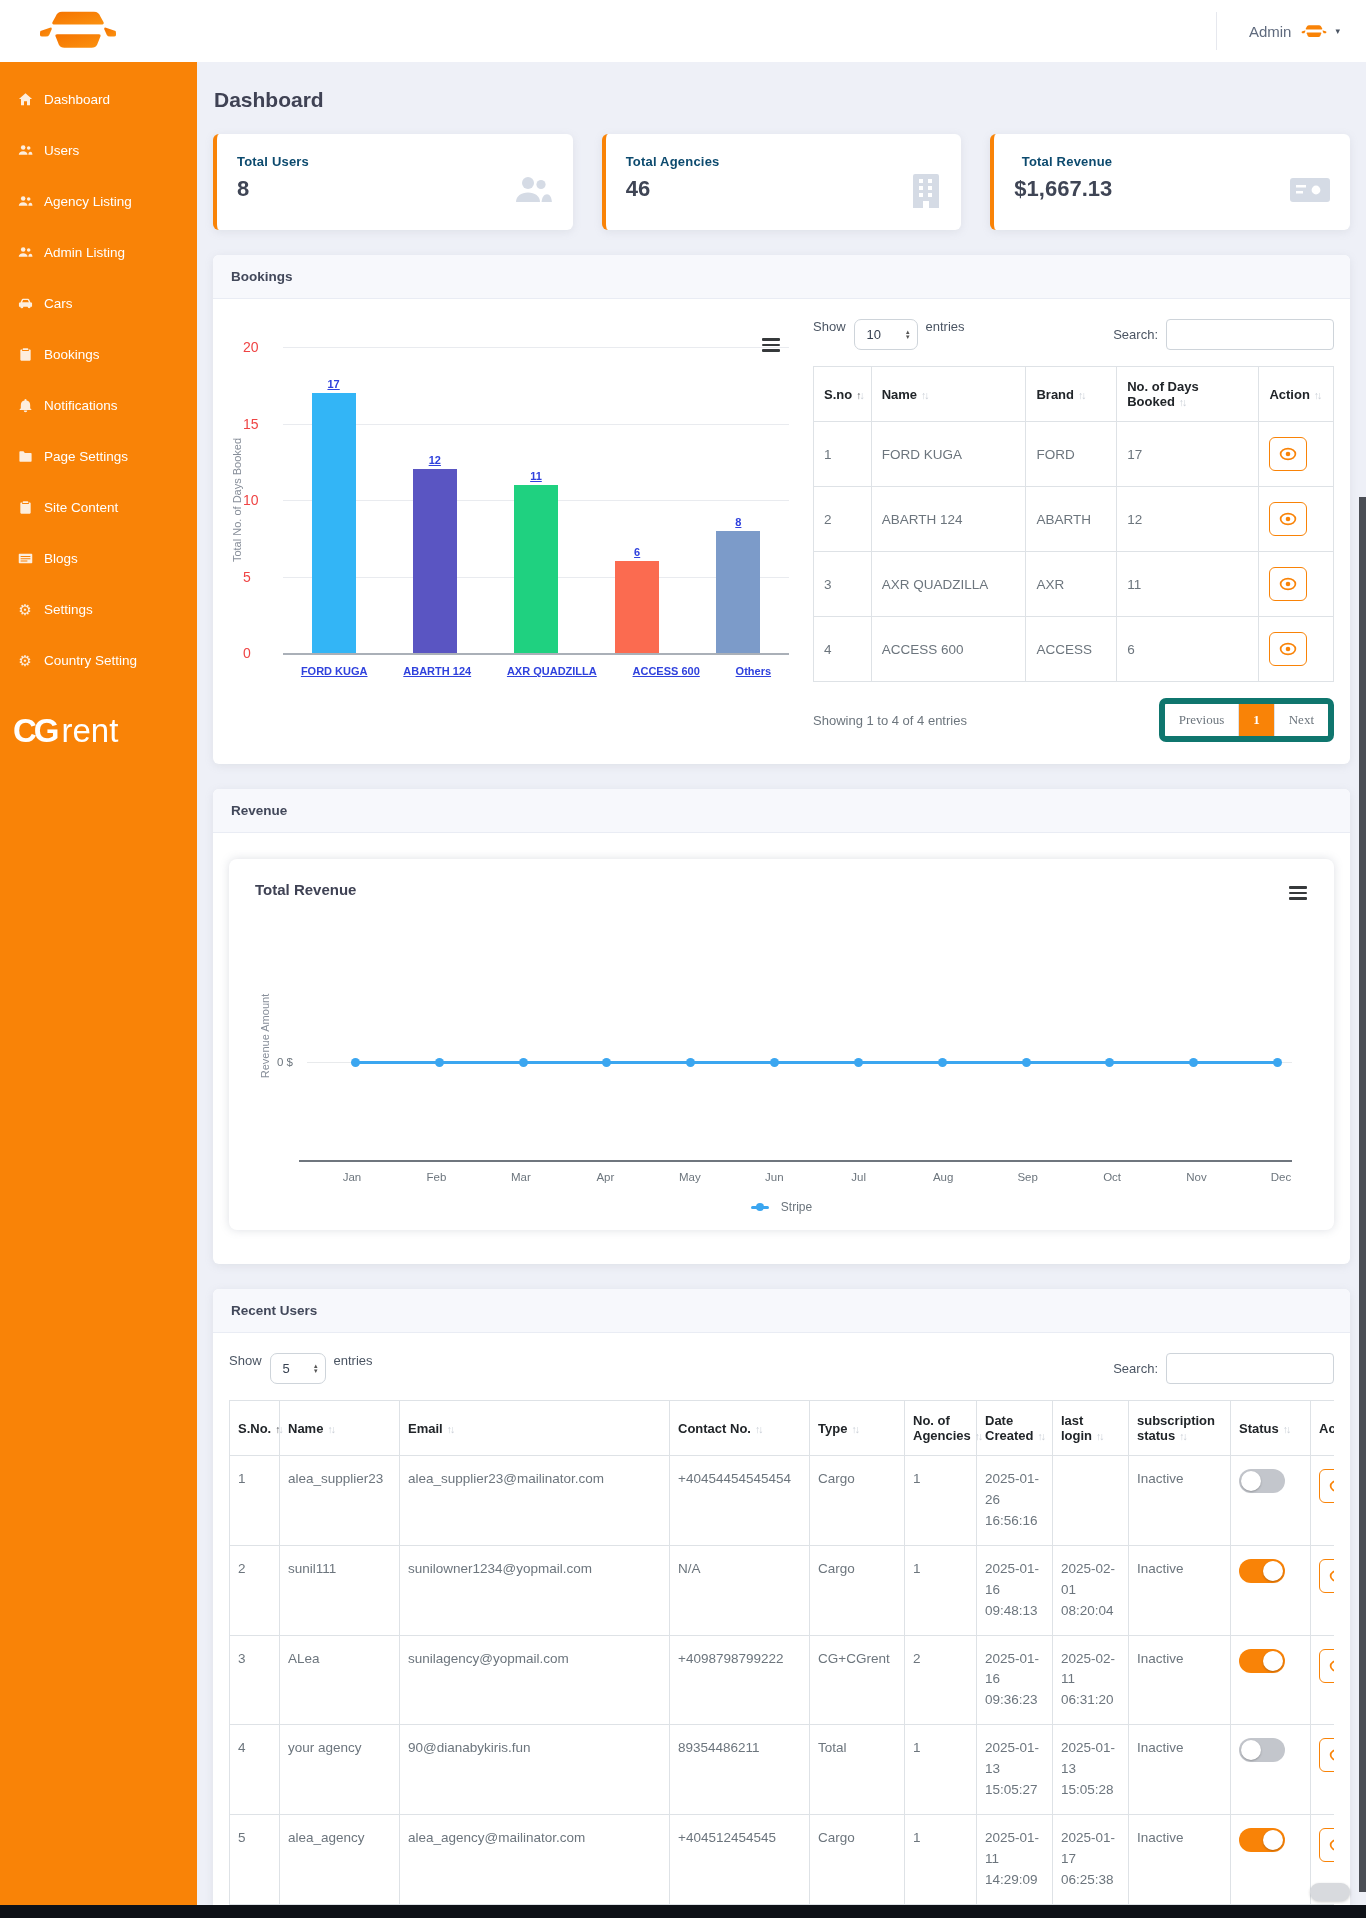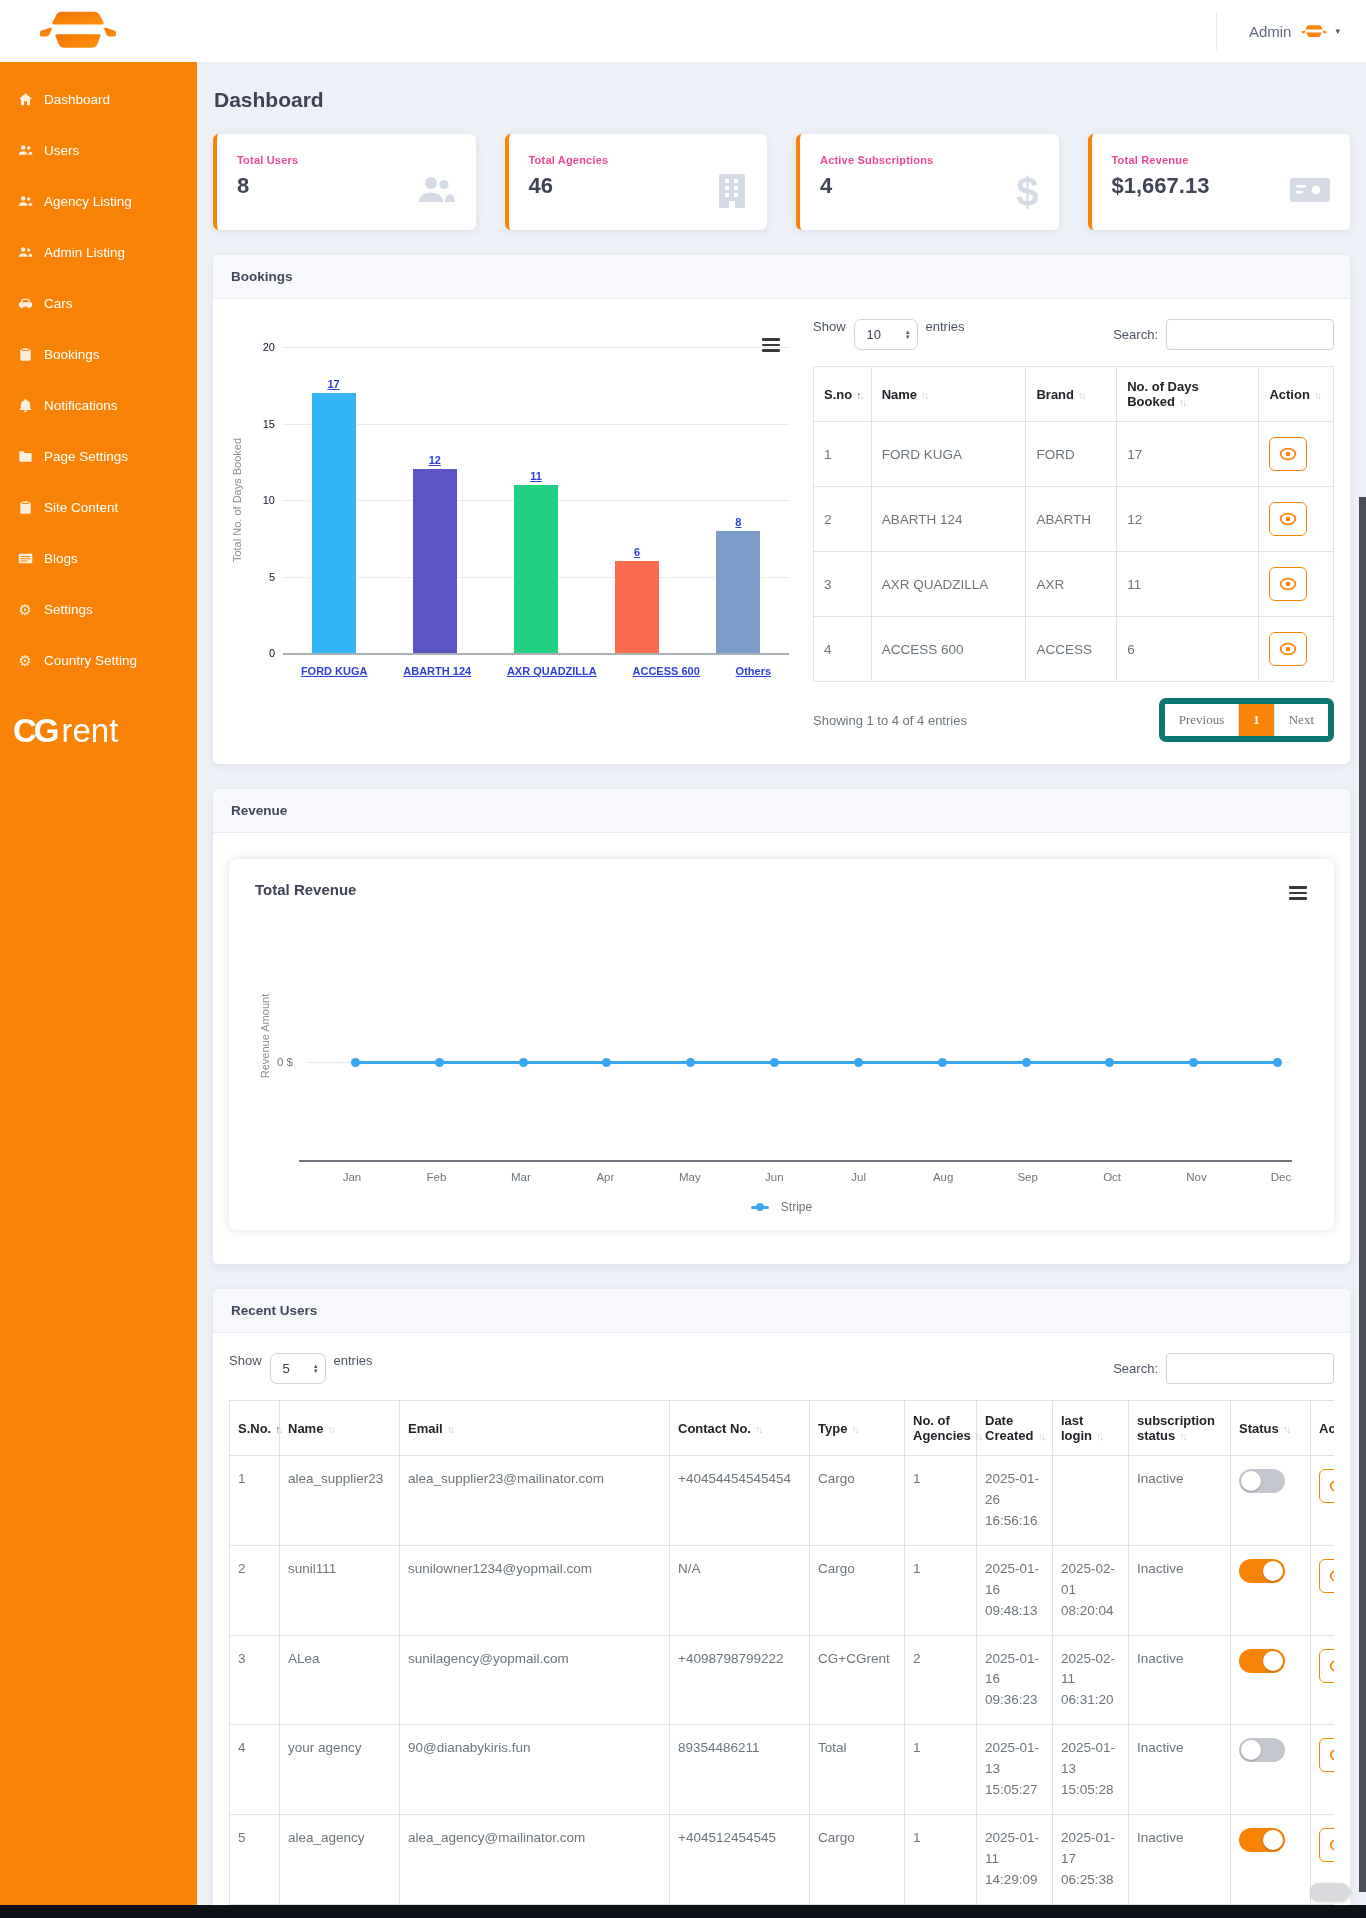--- a/index.html
+++ b/index.html
@@ -26,39 +26,39 @@
   .brand .b1 { font-weight:800; letter-spacing:-3px; }
   .brand .b2 { font-weight:400; margin-left:5px; letter-spacing:0; }
 
   .main { flex:1; background:#eef0f7; padding:20px 16px 0 16px; overflow:hidden; }
   .page-title { font-size:21px; font-weight:700; color:#3f4254; margin:6px 0 22px 1px; }
 
   
   .stats { display:flex; gap:29px; }
   .stat-card { flex:1; height:96px; background:#fff; border-left:4px solid #F98307; border-radius:6px;
     box-shadow:0 2px 8px rgba(140,152,164,.16); padding:20px 20px 0 20px; display:flex; justify-content:space-between; }
-  .stat-title { font-size:11px; font-weight:700; color:#ec4899; letter-spacing:.2px; }
+  .stat-title { font-size:13px; font-weight:700; color:#0c4a6e; letter-spacing:.2px;text-align:right; }
   .stat-value { font-size:22px; font-weight:700; color:#3f4555; margin-top:7px; }
   .stat-icon { align-self:center; color:#d5dbe5; }
   .stat-icon svg { fill:#d5dbe5; }
   .dollar-glyph { font-size:40px; font-weight:700; color:#d5dbe5; line-height:1; }
 
   
   .card { background:#fff; border-radius:6px; box-shadow:0 2px 8px rgba(140,152,164,.16); margin-top:25px; }
   .card-header { padding:14px 18px; background:#f7f8fc; border-bottom:1px solid #e9ecf4; font-size:13.5px; font-weight:700; color:#42485a; border-radius:6px 6px 0 0; }
   .card-body { padding:20px 16px 22px 16px; }
 
   
   .bookings-body { display:flex; gap:24px; }
   .chart-col { width:560px; position:relative; padding-top:14px; }
   .chart-menu { position:absolute; right:6px; top:16px; display:flex; flex-direction:column; gap:3px; cursor:pointer; padding:3px; }
   .chart-menu i { display:block; width:18px; height:2.5px; background:#36393b; border-radius:1px; }
   .plot { position:relative; height:308px; margin-left:54px; margin-top:14px; border-bottom:2px solid #aab0b8; }
   .grid { position:absolute; left:0; right:0; height:1px; background:#e9ebef; }
-  .ytick { position:absolute; left:-40px; width:32px; text-align:right; transform:translateY(-50%); font-size:11px; color:#0f172a; }
+  .ytick { position:absolute; left:-40px; width:32px; transform:translateY(-50%); font-size:14px; color:#ef4444; }
   .ylabel-v { position:absolute; left:-52px; top:50%; transform:translateY(-50%) rotate(180deg); writing-mode:vertical-rl; font-size:11px; color:#878e99; white-space:nowrap; }
   .bars { position:absolute; inset:0; display:flex; justify-content:space-around; align-items:flex-end; }
   .bar-slot { width:20%; display:flex; flex-direction:column; align-items:center; justify-content:flex-end; height:100%; }
   .bar-value { font-size:11px; font-weight:700; color:#2f41dd; text-decoration:underline; margin-bottom:3px; cursor:pointer; }
   .bar { width:44px; }
   .cats { margin-left:54px; display:flex; justify-content:space-around; margin-top:10px; }
   .cat-link { font-size:11px; font-weight:700; color:#2f41dd; text-decoration:underline; cursor:pointer; text-align:center; }
 
   .table-col { flex:1; }
   .dt-controls { display:flex; justify-content:space-between; align-items:center; margin-bottom:16px; }
@@ -281,27 +281,20 @@
       <div class="stat-card">
         <div>
           <div class="stat-title">Total Agencies</div>
           <div class="stat-value">46</div>
         </div>
         <span class="stat-icon">
           <svg width="30" height="36" viewBox="0 0 30 36">
               <path d="M4 2h22a2 2 0 0 1 2 2v32H18v-7h-6v7H2V4a2 2 0 0 1 2-2zm4 5h4v4H8zm9 0h4v4h-4zM8 14h4v4H8zm9 0h4v4h-4zM8 21h4v4H8zm9 0h4v4h-4z" fill-rule="evenodd"></path>
             </svg>
         </span>
-      </div>
-      <div class="stat-card">
-        <div>
-          <div class="stat-title">Active Subscriptions</div>
-          <div class="stat-value">4</div>
-        </div>
-        <span class="stat-icon dollar-glyph">$</span>
       </div>
       <div class="stat-card">
         <div>
           <div class="stat-title">Total Revenue</div>
           <div class="stat-value">$1,667.13</div>
         </div>
         <span class="stat-icon">
           <svg width="40" height="28" viewBox="0 0 40 28">
               <path d="M3 2h34a3 3 0 0 1 3 3v18a3 3 0 0 1-3 3H3a3 3 0 0 1-3-3V5a3 3 0 0 1 3-3zm3 7h10v2.6H6zm0 6h7v2.6H6zm20-5.4a4.4 4.4 0 1 1 0 8.8 4.4 4.4 0 0 1 0-8.8z" fill-rule="evenodd"></path>
             </svg>

